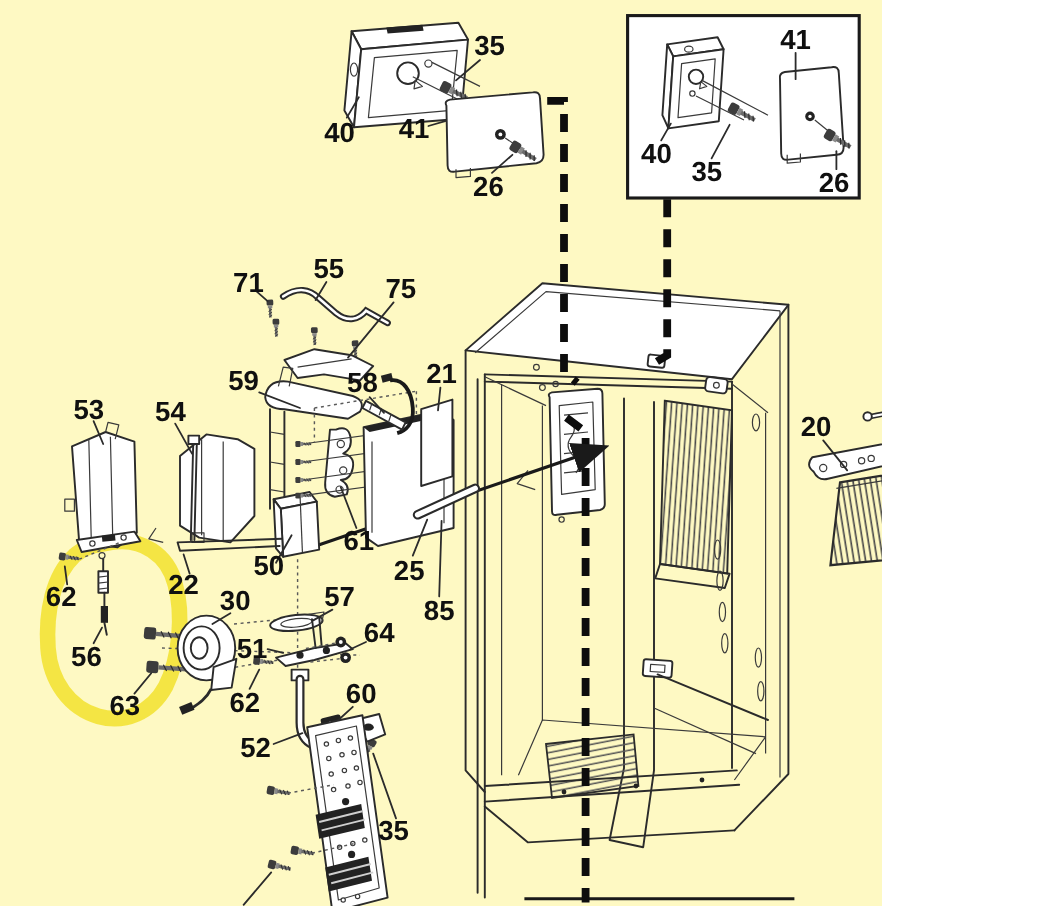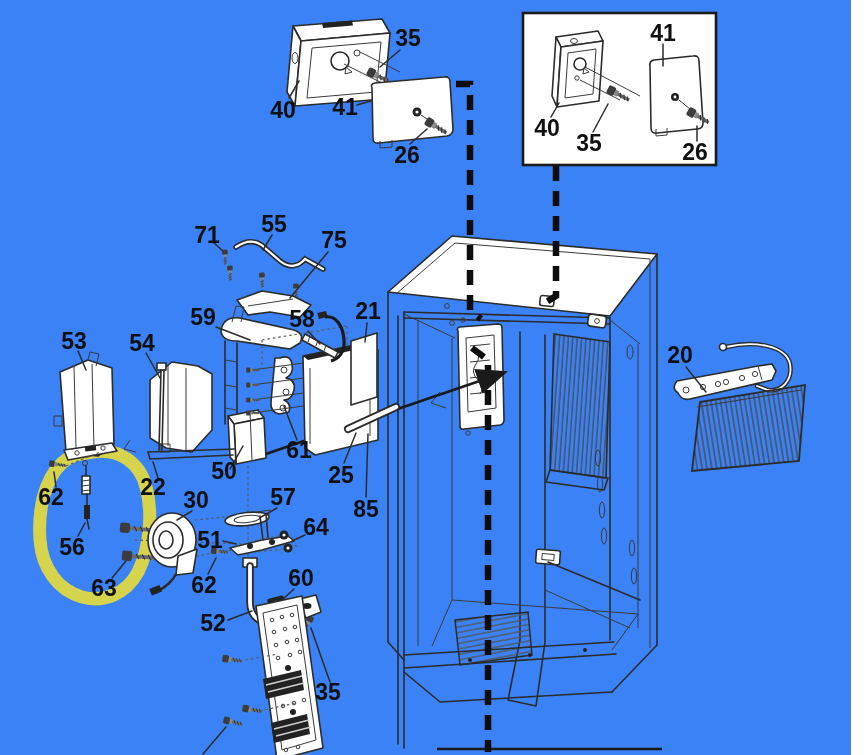--- a/index.html
+++ b/index.html
@@ -1,16 +1,16 @@
 <!DOCTYPE html>
 <html><head>
 <meta charset="utf-8">
 <style>
   html,body{margin:0;padding:0;background:#fff;}
-  #stage{position:relative;width:851px;height:755px;background:#3b82f6;overflow:hidden;
+  #stage{position:relative;width:735px;height:755px;background:#fef9c3;overflow:hidden;
          font-family:"Liberation Sans",sans-serif;}
   svg{position:absolute;left:0;top:0;}
   .ln{fill:none;stroke:#2b2b2b;stroke-width:1.6;stroke-linejoin:round;stroke-linecap:round;}
   .lnthin{fill:none;stroke:#3a3a3a;stroke-width:1;stroke-linejoin:round;}
   .fw{fill:#fff;stroke:#2b2b2b;stroke-width:1.6;stroke-linejoin:round;}
   .lead{fill:none;stroke:#2b2b2b;stroke-width:1.5;stroke-linecap:round;}
   .lbl{font:700 23px "Liberation Sans",sans-serif;fill:#101010;}
   .bigdash{fill:none;stroke:#0d0d0d;stroke-width:6.5;stroke-dasharray:15 10;stroke-linecap:butt;}
   .dot{fill:none;stroke:#5a5a5a;stroke-width:1.2;stroke-dasharray:2.5 3;}
   .dk{fill:#222;stroke:none;}

